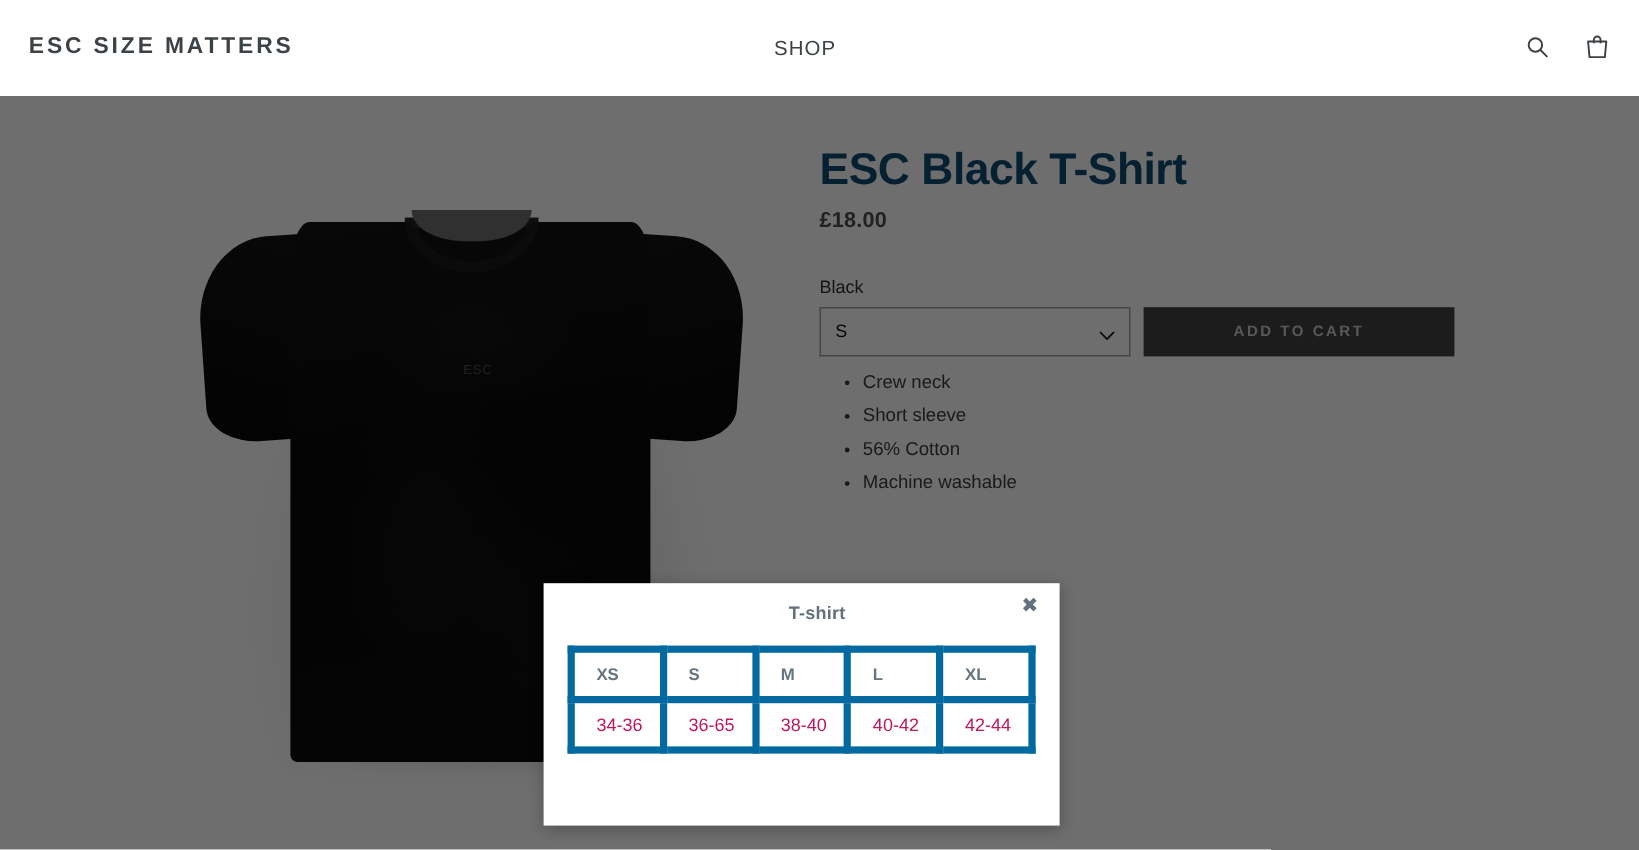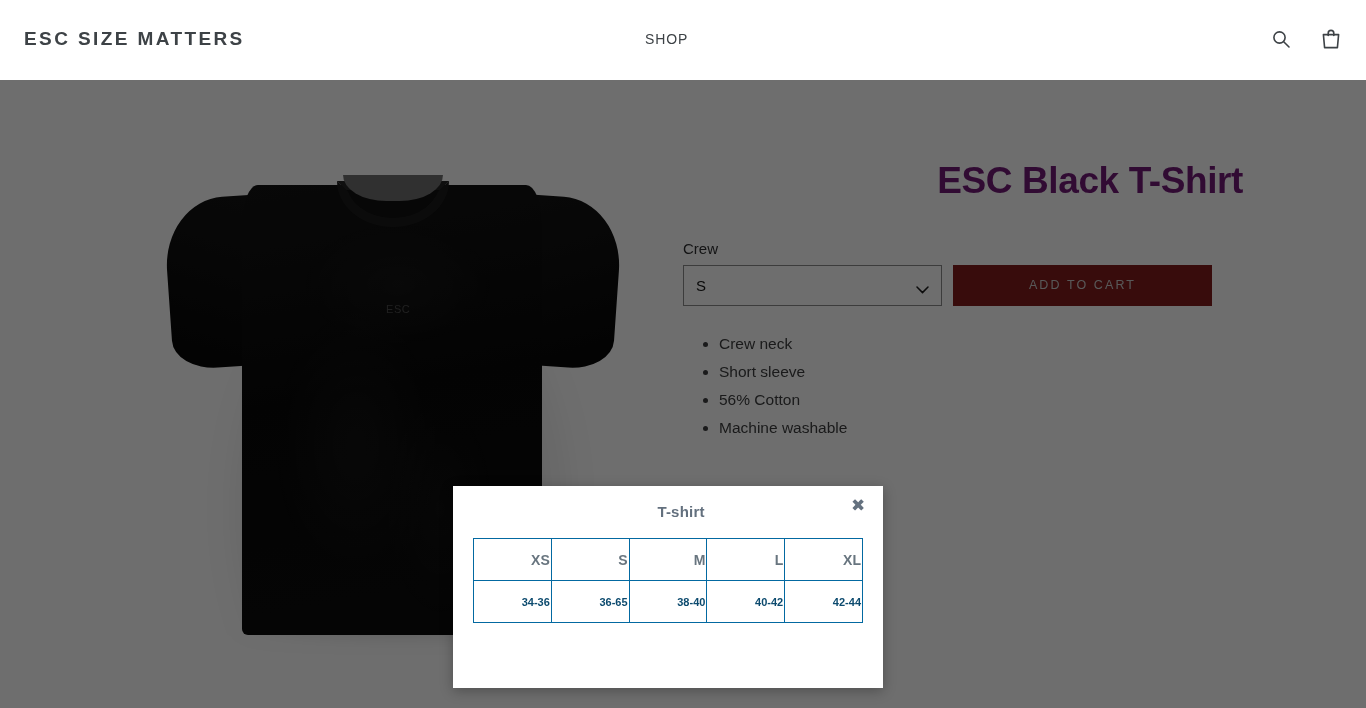--- a/index.html
+++ b/index.html
@@ -37,21 +37,21 @@
     text-decoration: none;
   }
   .main-nav {
     position: absolute;
     left: 645px;
     top: 31px;
     display: flex;
     gap: 30px;
   }
   .nav-link {
-    font-size: 14px;
+    font-size: 17px;
     letter-spacing: 0.9px;
     color: #3d4246;
     text-decoration: none;
     white-space: nowrap;
   }
   .header-icons {
     position: absolute;
     right: 22px;
     top: 24px;
     display: flex;
@@ -173,27 +173,26 @@
 
   
   .product-info {
     position: absolute;
     left: 683px;
     top: 0;
     width: 560px;
   }
   .product-title {
     margin: 0;
-    padding-top: 80px;
+    padding-top: 40px;
     font-size: 37px;
     font-weight: bold;
     letter-spacing: -0.4px;
-    color: #701a75;
+    color: #0c4a6e;
     line-height: 1.15;
-    text-align: right;
   }
   .product-price {
     margin: 10px 0 0 0;
     font-size: 18px;
     font-weight: bold;
     color: #4a4b4c;
     letter-spacing: 0.2px;
   }
   .selector-label {
     margin: 37px 0 8px 0;
@@ -223,31 +222,31 @@
   .select-wrap { position: relative; width: 259px; height: 41px; }
   .select-chevron {
     position: absolute;
     right: 13px; top: 15px;
     pointer-events: none;
     color: #1d1d1d;
   }
   .add-to-cart {
     width: 259px;
     height: 41px;
-    background: #7f1d1d;
+    background: #404040;
     color: #c9c9c9;
     border: 0;
     font-size: 12.5px;
-    font-weight: normal;
+    font-weight: bold;
     letter-spacing: 2.1px;
     font-family: "Liberation Sans", sans-serif;
     cursor: pointer;
   }
   .features {
-    margin: 24px 0 0 0;
+    margin: 8px 0 0 0;
     padding-left: 36px;
     list-style: disc;
   }
   .features li {
     font-size: 15.5px;
     color: #3c3d3e;
     line-height: 28px;
   }
   .features li::marker { color: #3c3d3e; }
 
@@ -325,34 +324,34 @@
     line-height: 1;
     cursor: pointer;
     font-family: "DejaVu Sans", sans-serif;
   }
   .size-table {
     margin: 2px 20px 0 20px;
     width: 390px;
     border-collapse: collapse;
   }
   .size-table th, .size-table td {
-    border: 1px solid #0369a1;
+    border: 6px solid #0369a1;
     height: 42px;
-    text-align: right;
+    text-align: left;
     padding-left: 18px;
   }
   .size-table th {
     font-size: 14px;
     font-weight: bold;
     color: #68757f;
   }
   .size-table td {
-    font-size: 11px;
-    color: #0c4a6e;
-    font-weight: bold;
+    font-size: 15px;
+    color: #be185d;
+    font-weight: normal;
   }
 </style>
 </head>
 <body>
 
 <header class="site-header">
   <a class="logo" href="#">ESC SIZE MATTERS</a>
 
   <nav class="main-nav">
     <a class="nav-link" href="#">SHOP</a>
@@ -385,22 +384,23 @@
         <div class="shirt-folds"></div>
       </div>
       <div class="shirt-collar"></div>
       <div class="shirt-collar-fill"></div>
       <div class="shirt-logo">ESC</div>
     </div>
   </div>
 
   <div class="product-info">
     <h1 class="product-title">ESC Black T-Shirt</h1>
-
-    <div class="selector-label">Crew</div>
+    <div class="product-price">£18.00</div>
+
+    <div class="selector-label">Black</div>
 
     <div class="purchase-row">
       <div class="select-wrap">
         <select class="size-select">
           <option>S</option>
         </select>
         <span class="select-chevron">
           <svg width="13" height="8" viewBox="0 0 13 8" fill="none" stroke="currentColor" stroke-width="1.5">
             <path d="M1 1 L6.5 6.6 L12 1" stroke-linecap="round" stroke-linejoin="round"></path>
           </svg>

